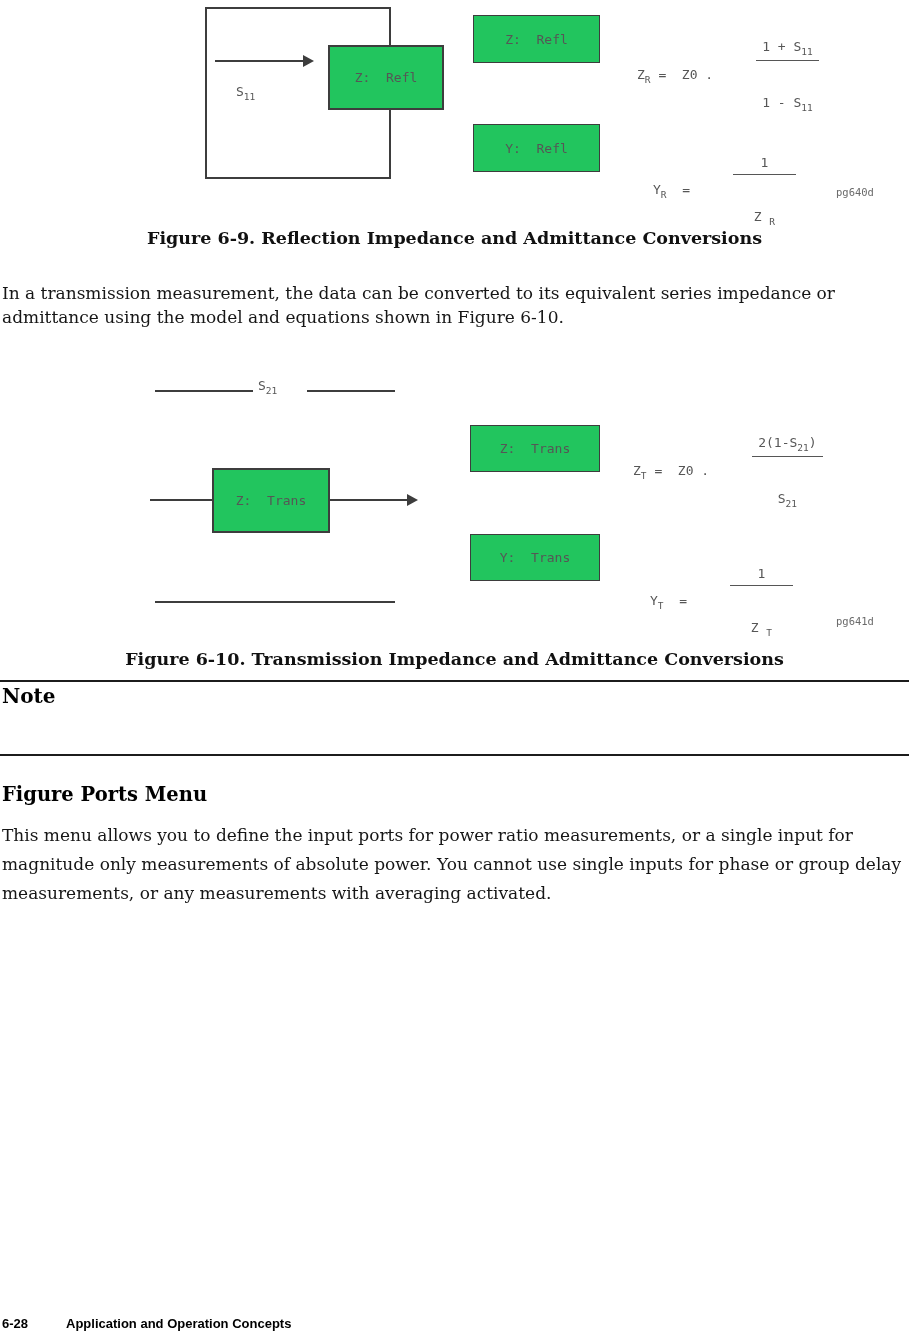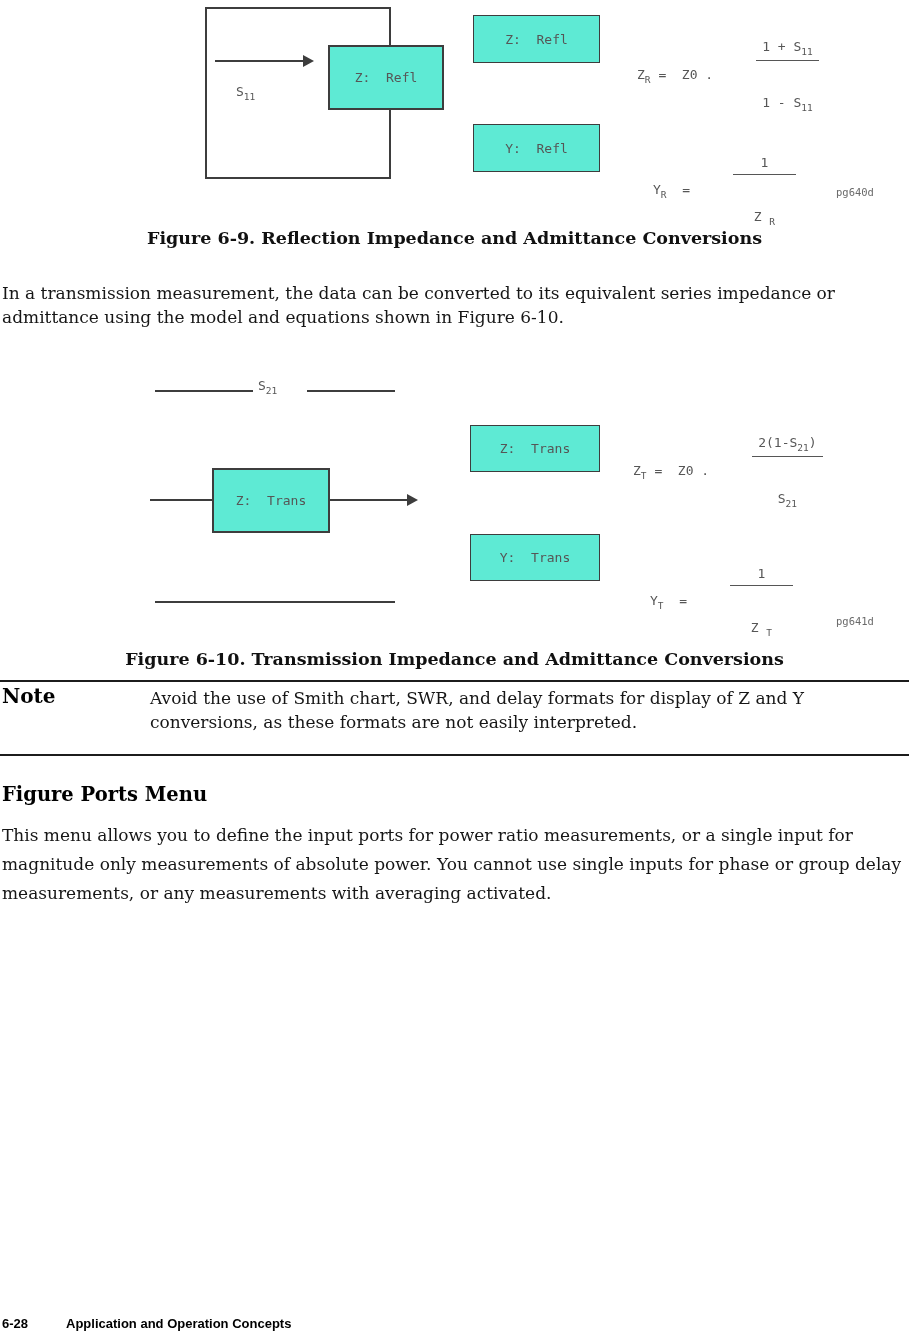--- a/index.html
+++ b/index.html
@@ -13,21 +13,21 @@
     overflow: hidden;
   }
   
   .fig { position: absolute; left: 0; width: 909px; }
   .hline, .vline { position: absolute; background: #3d3d3d; }
   .hline { height: 2px; }
   .vline { width: 2px; }
   .dbox {
     position: absolute;
     border: 2px solid #3d3d3d;
-    background: #5eead4;
+    background: #22c55e;
     display: flex;
     align-items: center;
     justify-content: center;
   }
   .dbox.thin { border-width: 1.5px; }
   .mono {
     font-family: "DejaVu Sans Mono", "Liberation Mono", monospace;
     font-size: 13px;
     color: #565656;
     white-space: pre;
@@ -187,21 +187,20 @@
 
     <div class="hline" style="left:155px; top:226px; width:240px; height:1.5px;"></div>
 
     <div class="plotid" style="left:836px; top:240px;">pg641d</div>
   </div>
 
   <div class="caption" style="top:649px;">Figure 6-10. Transmission Impedance and Admittance Conversions</div>
 
   <div class="rule" style="top:680px; height:1.5px;"></div>
   <div class="note-label" style="top:684px;">Note</div>
-  <div class="note-body" style="top:686px;">Avoid the use of Smith chart, SWR, and delay formats for display of Z and Y conversions, as these formats are not easily interpreted.</div>
   <div class="rule" style="top:754px; height:2px;"></div>
 
   <div class="section-heading" style="top:783px;">Figure Ports Menu</div>
   <div class="body-text" style="top:821px; line-height:29px;">This menu allows you to define the input ports for power ratio measurements, or a single input for magnitude only measurements of absolute power. You cannot use single inputs for phase or group delay measurements, or any measurements with averaging activated.</div>
 
   <div class="footer">
     <span>6-28</span>
     <span>Application and Operation Concepts</span>
   </div>
 

